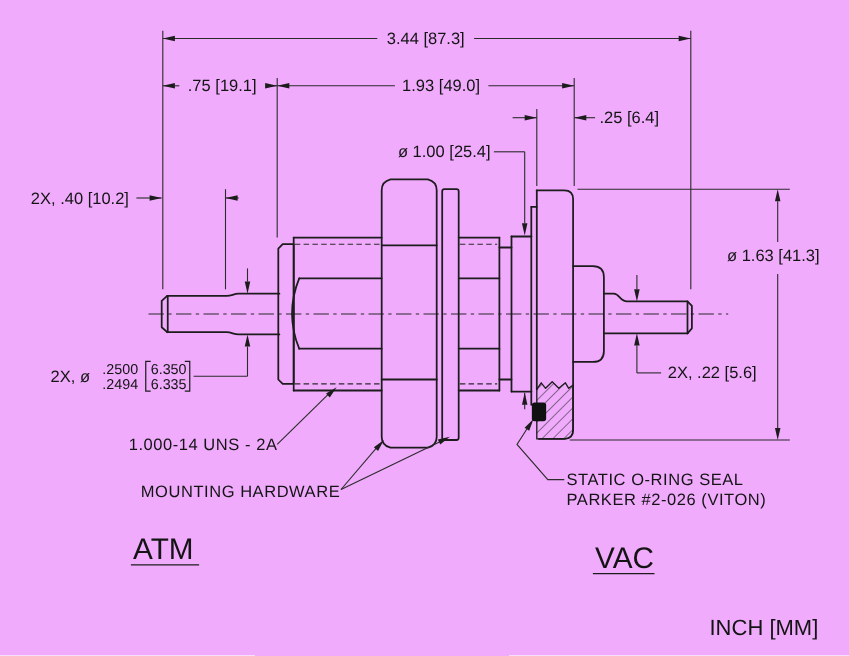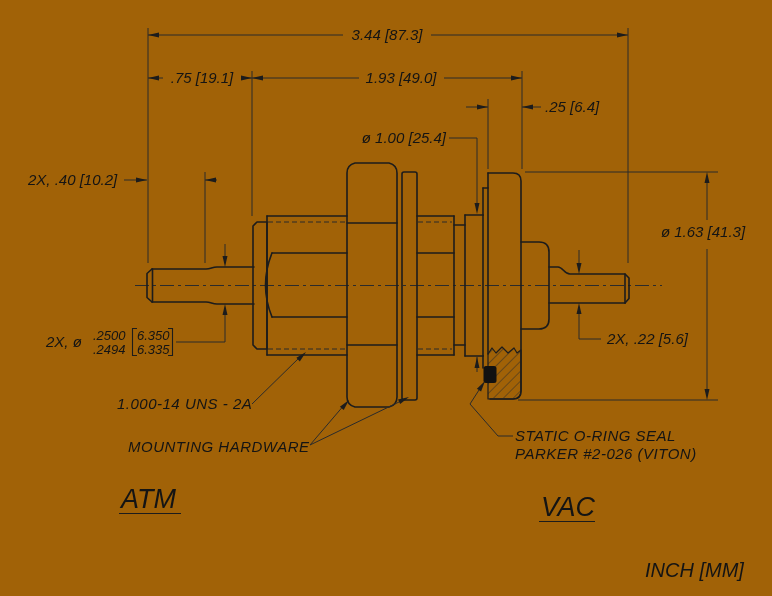--- a/index.html
+++ b/index.html
@@ -1,16 +1,16 @@
 <!DOCTYPE html>
 <html><head>
 <meta charset="utf-8">
 <style>
   html,body { margin:0; padding:0; background:#ffffff; }
-  .stage { width:772px; height:596px; background:#a16207; position:relative; font-family:"Liberation Sans", sans-serif;font-style:italic; }
+  .stage { width:772px; height:596px; background:#f0abfc; position:relative; font-family:"Liberation Sans", sans-serif; }
   svg text { fill:#141414; font-family:"Liberation Sans", sans-serif; }
   .outline { stroke:#1c1c1c; stroke-width:1.6; fill:none; stroke-linejoin:round; stroke-linecap:round; }
   .thin    { stroke:#1c1c1c; stroke-width:1.1; fill:none; }
   .dim     { stroke:#2b2b2b; stroke-width:1; fill:none; }
   .dashh   { stroke:#2b2b2b; stroke-width:1; fill:none; stroke-dasharray:5 3; }
   .cline   { stroke:#2b2b2b; stroke-width:1; fill:none; stroke-dasharray:14 4 3 4; }
   .arrow   { fill:#1c1c1c; stroke:none; }
   .dimtext { font-size:15px; }
   .stacktext { font-size:13px; }
   .biglabel { font-size:27px; }

